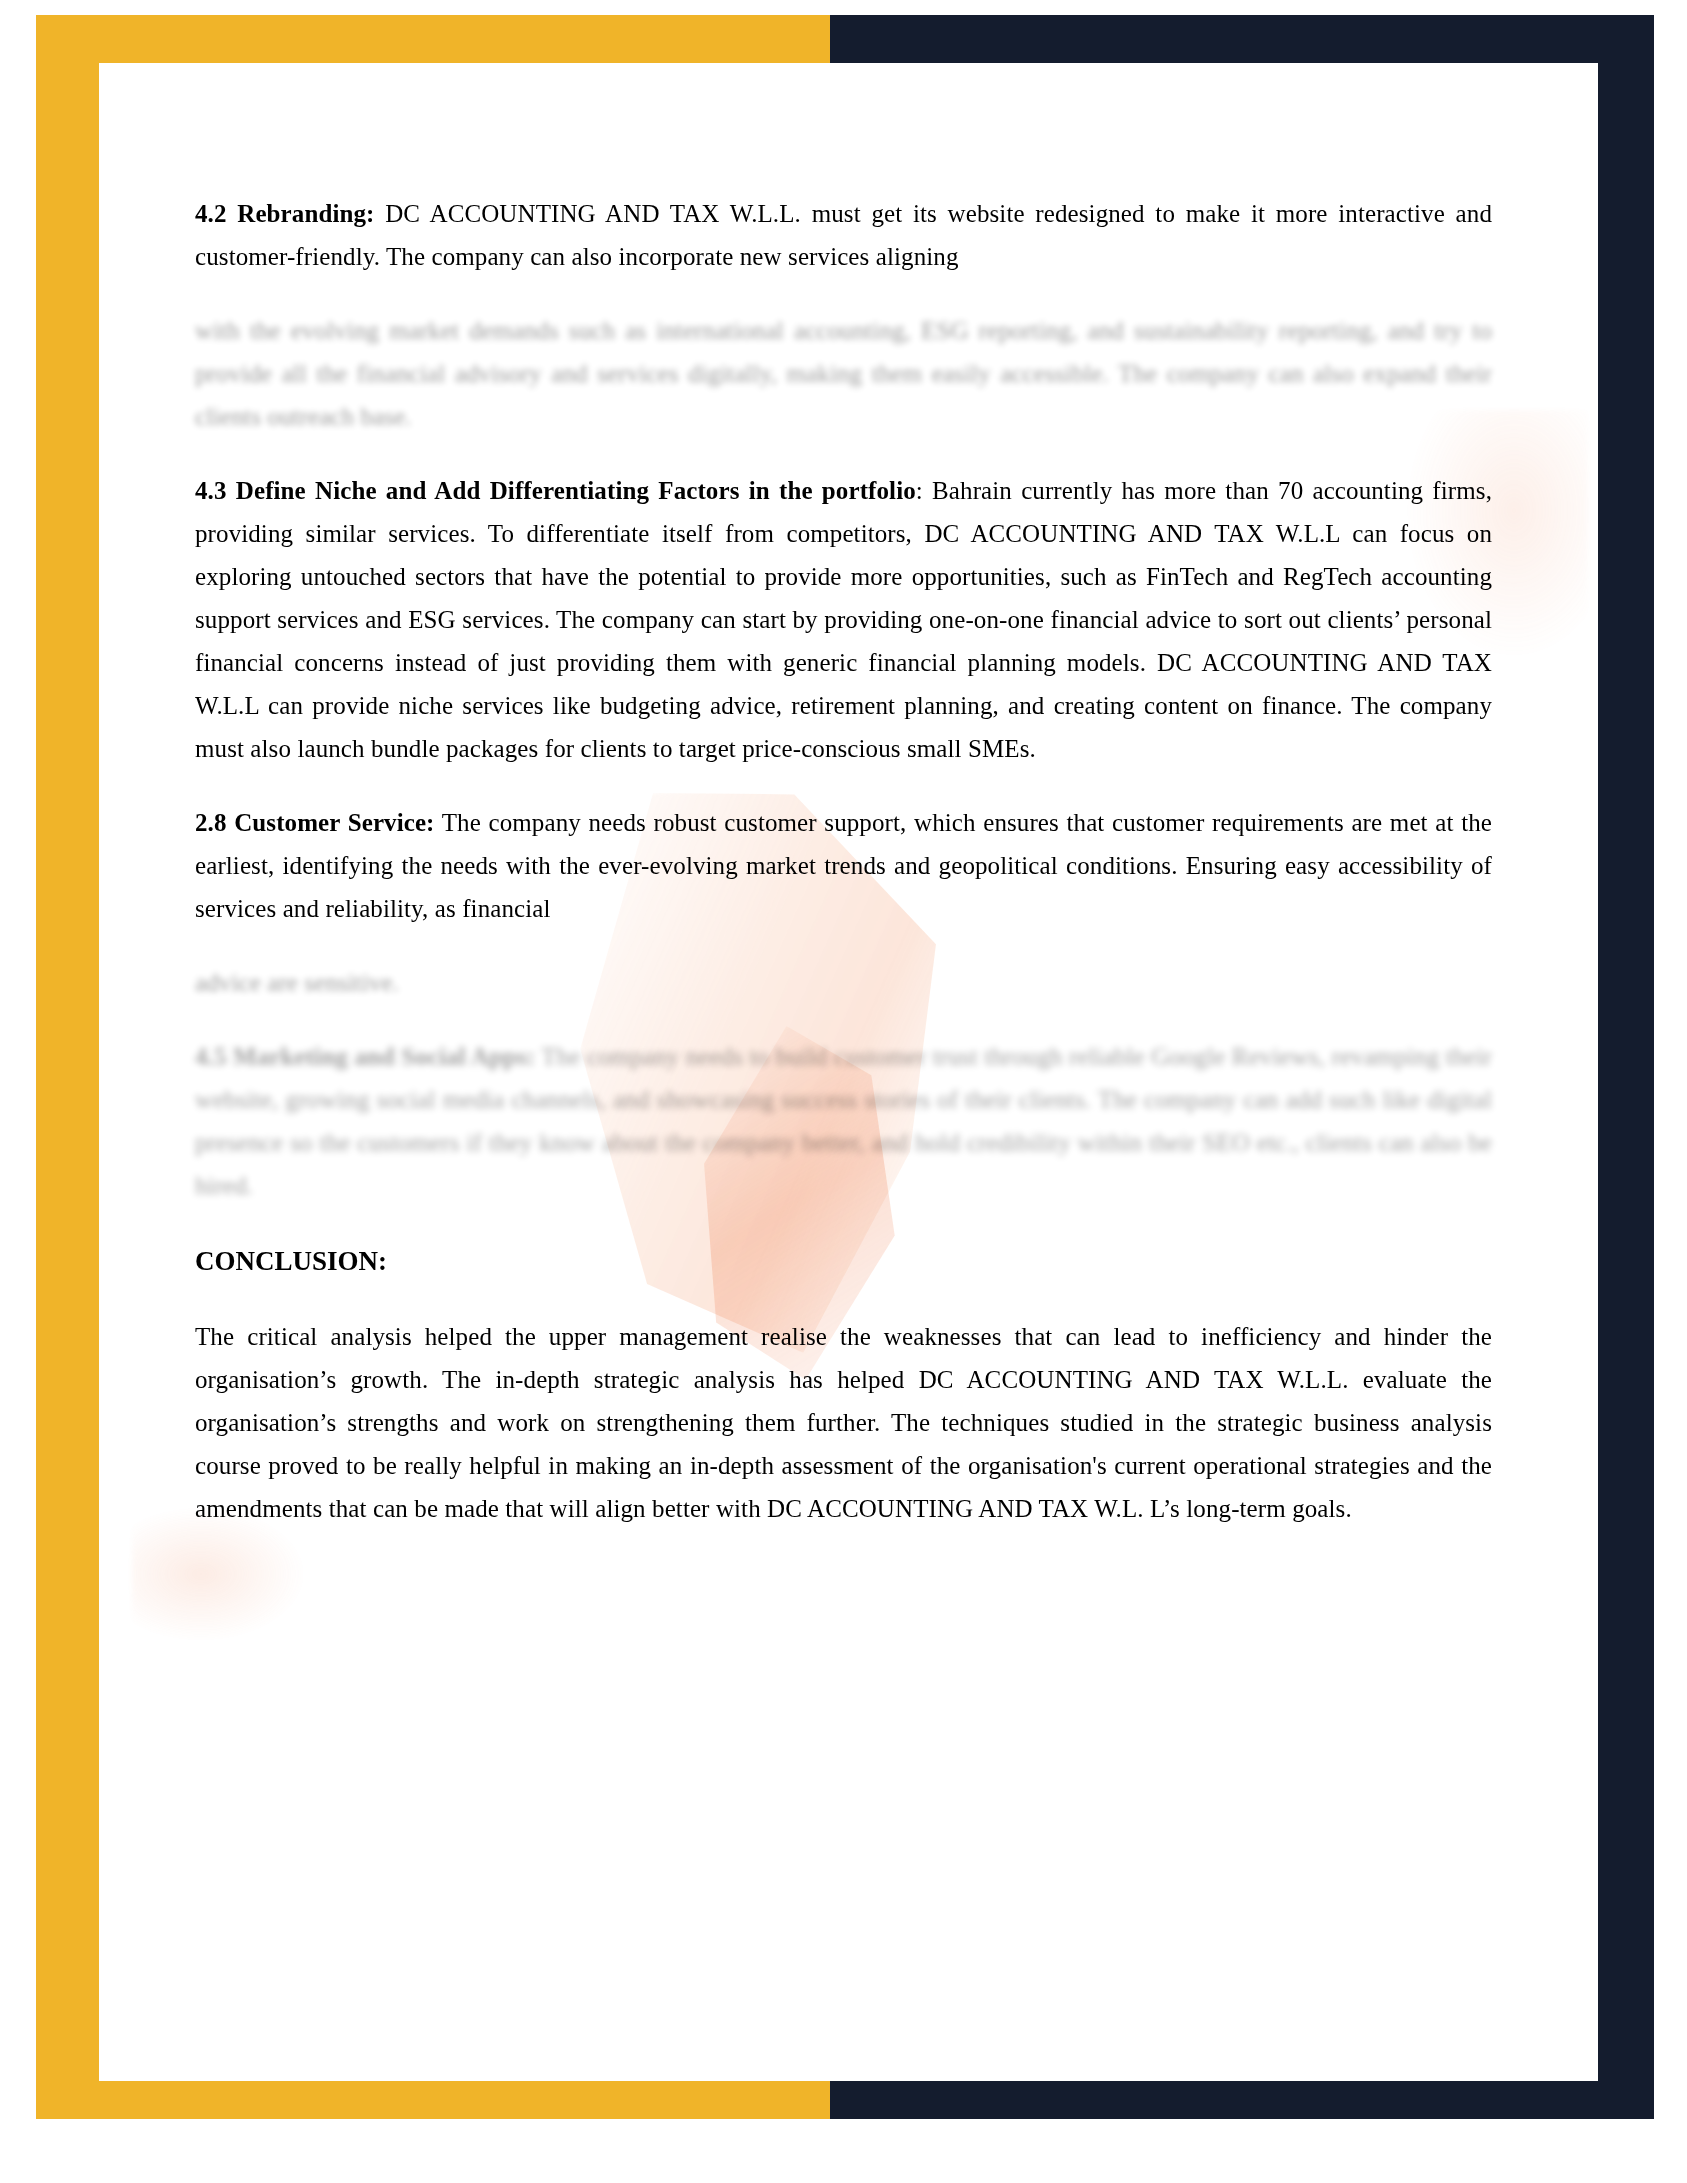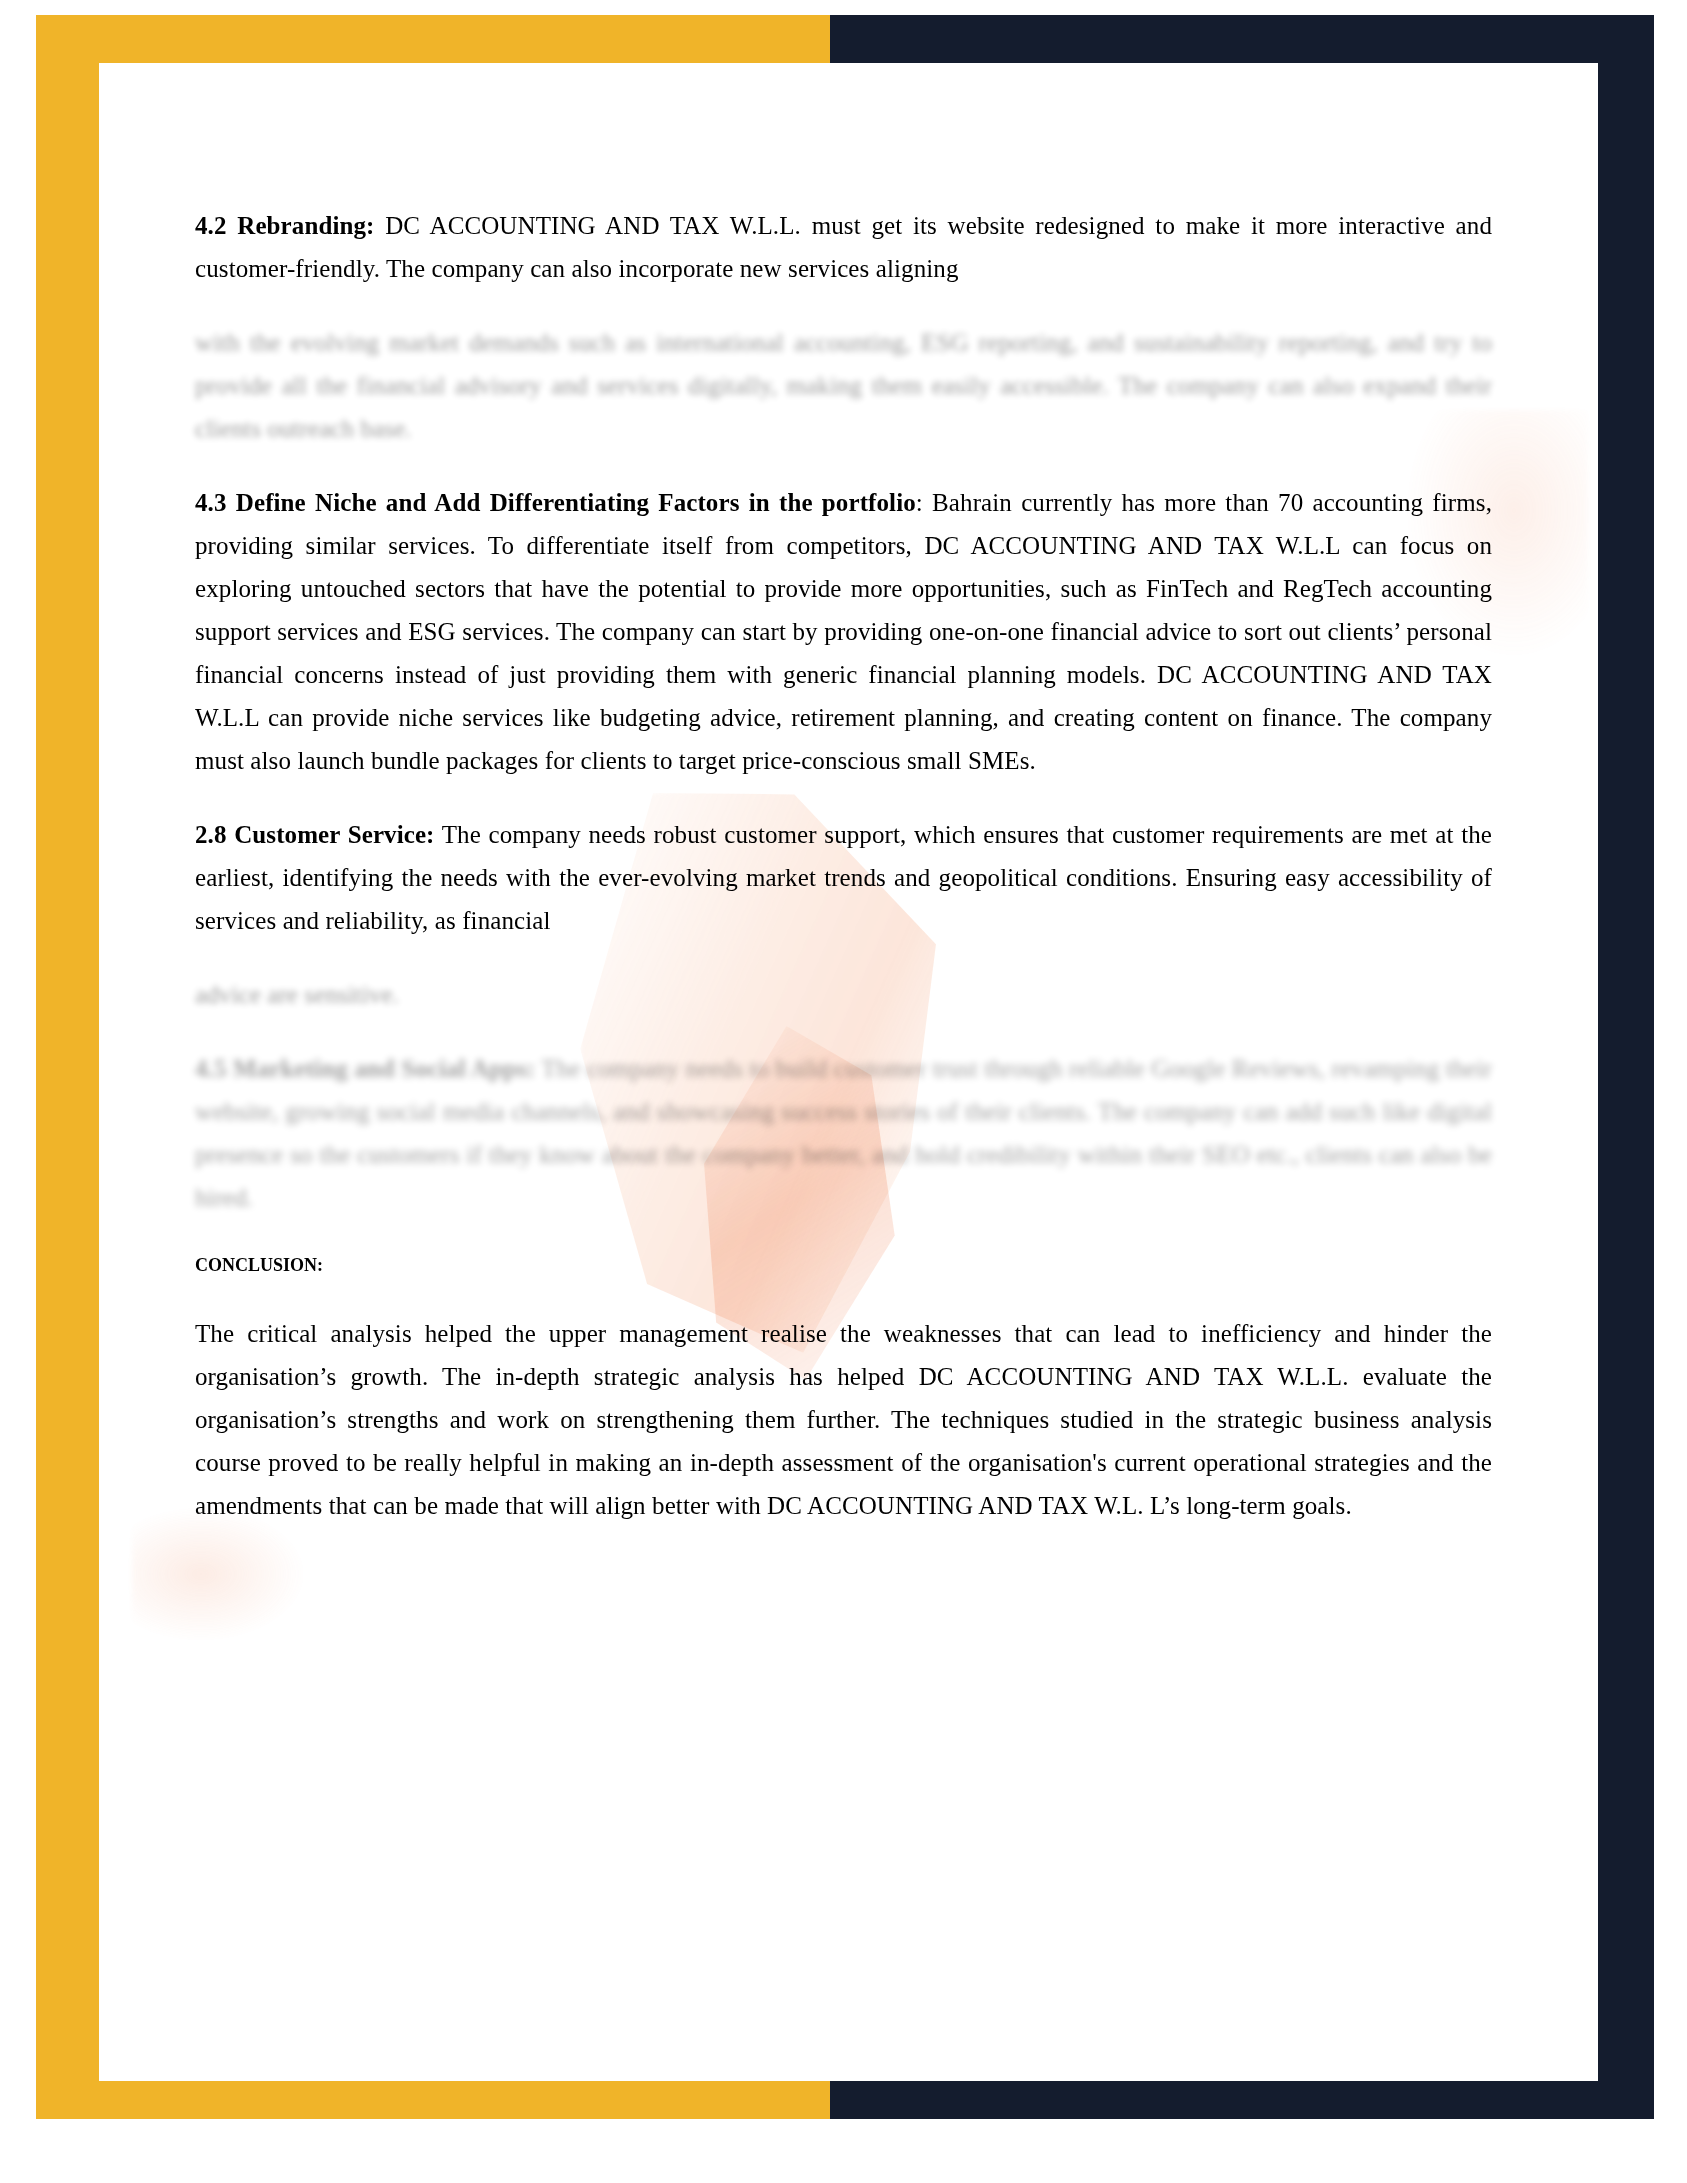--- a/index.html
+++ b/index.html
@@ -77,38 +77,38 @@
     left: 1403px; top: 410px;
     width: 185px; height: 251px;
     background: radial-gradient(ellipse at 60% 40%, rgba(240,140,95,0.45) 0%, rgba(240,140,95,0.0) 70%);
     filter: blur(2.6px);
   }
 
   
   .content {
     position: absolute;
     left: 195px;
-    top: 204px;
+    top: 192px;
     width: 1297px;
     z-index: 5;
   }
   p.para {
     margin: 0 0 31px 0;
     font-size: 25px;
     line-height: 1.72;
     text-align: justify;
     color: #000000;
     font-family: "Liberation Serif", serif;
     letter-spacing: 0.1px;
   }
   p.para:last-child { margin-bottom: 17px; }
   .b { font-weight: bold; }
   .heading {
     margin: 0 0 31px 0;
-    font-size: 18px;
+    font-size: 27px;
     line-height: 1.72;
     font-weight: bold;
     color: #000000;
   }
 
   
   .blurred {
     filter: blur(3.4px);
     opacity: 0.40;
     color: #333;

